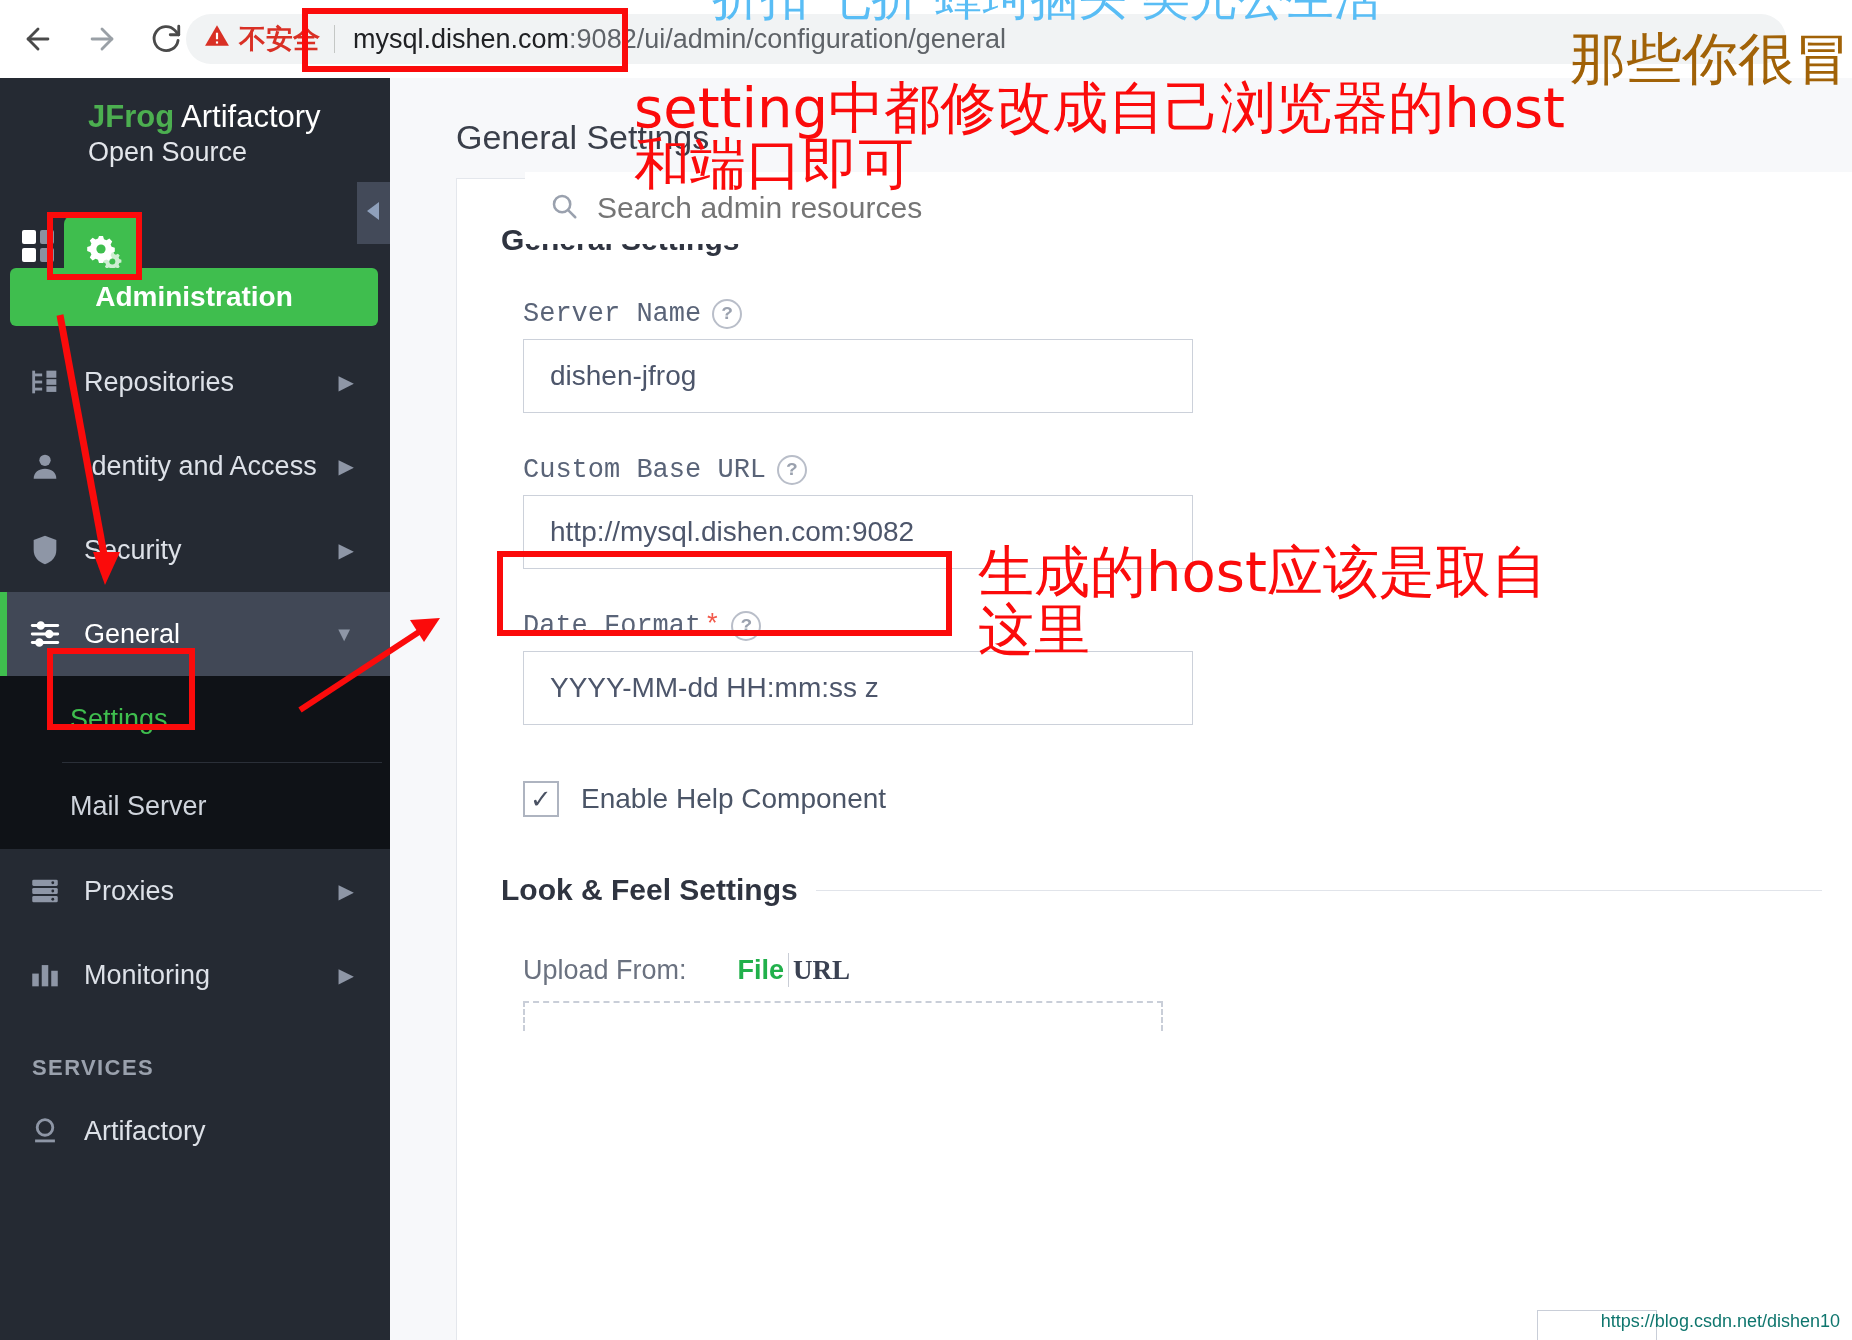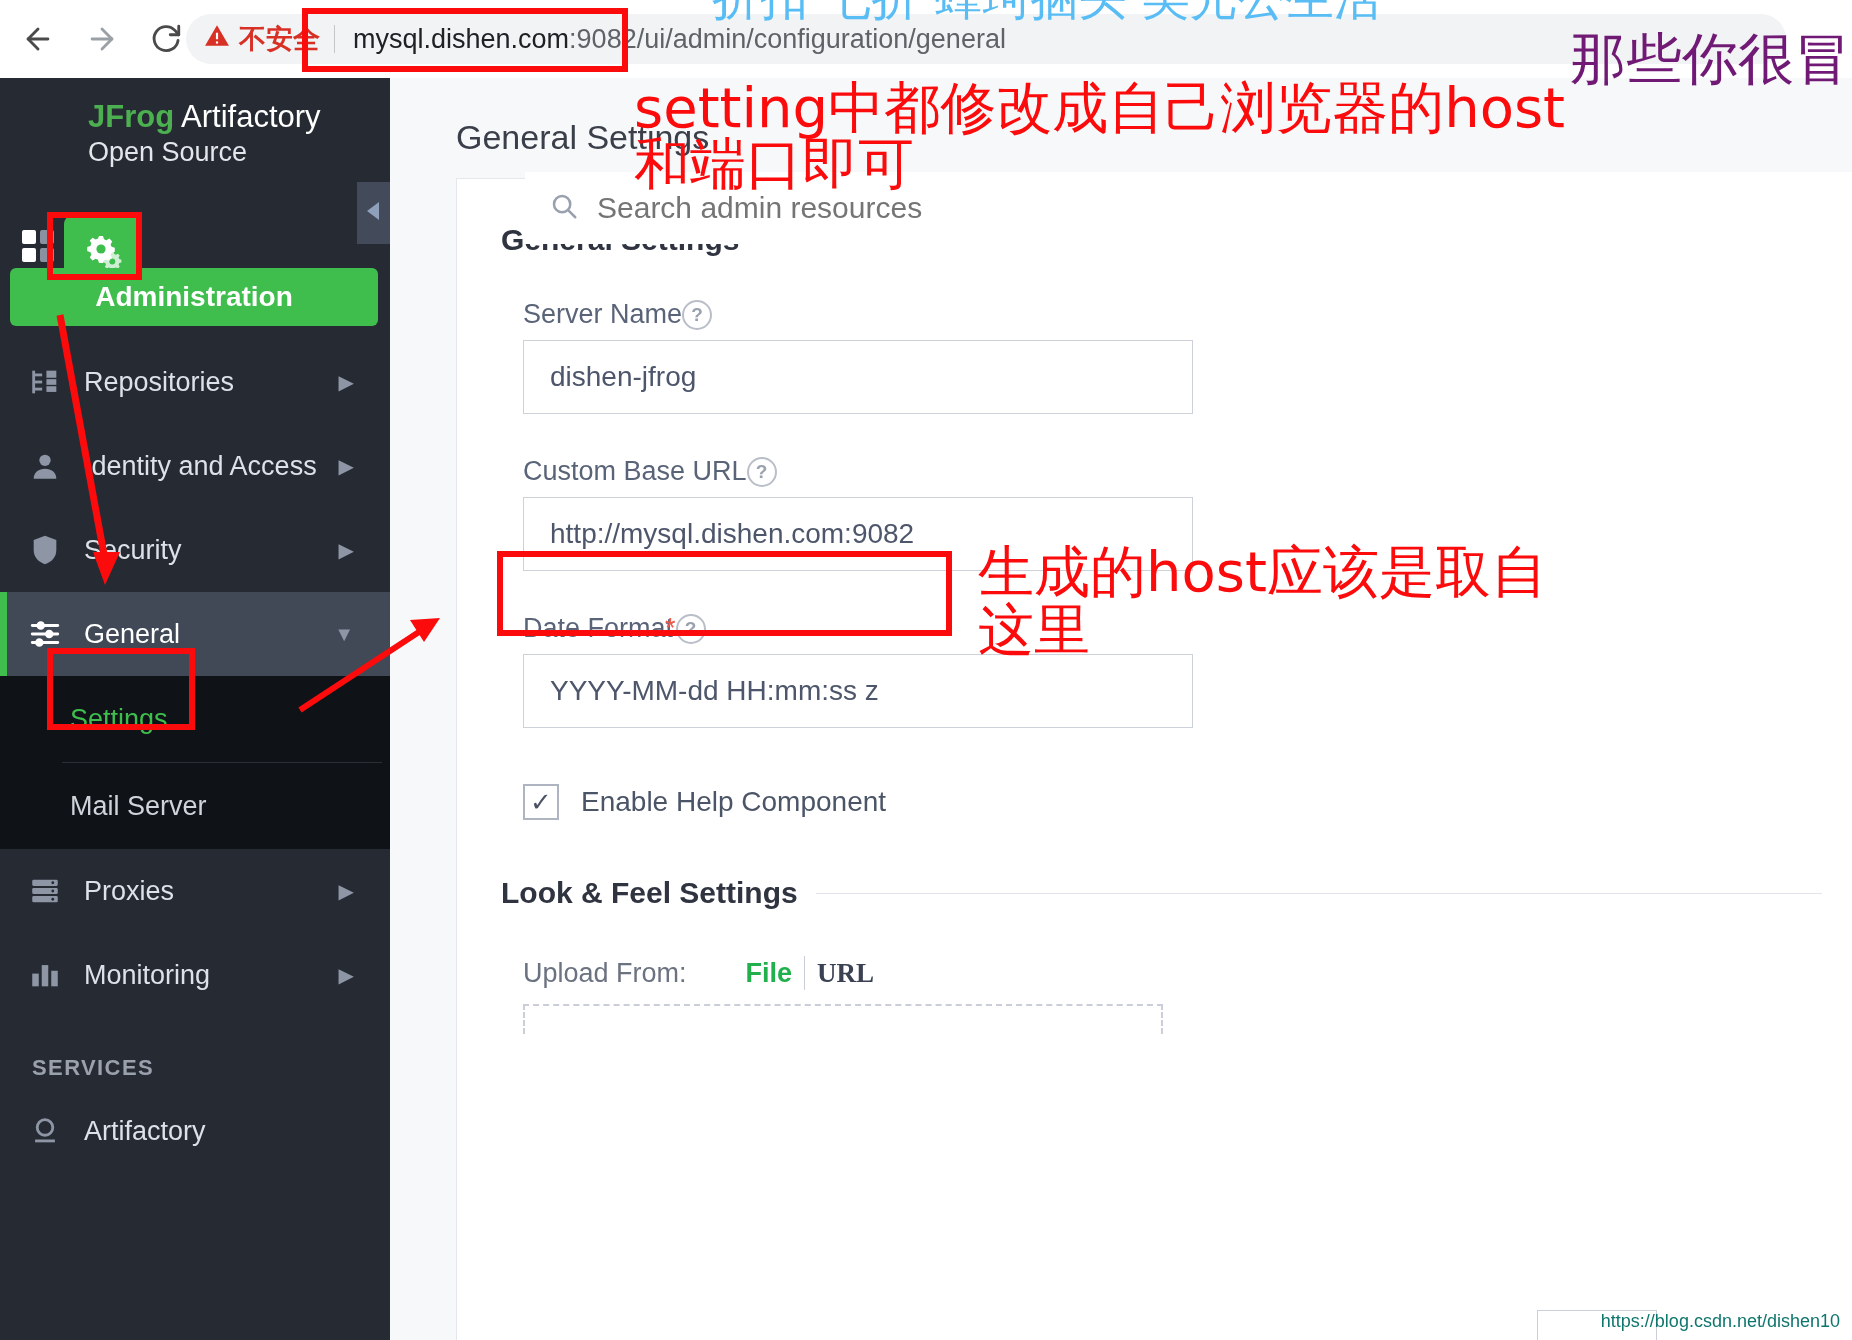--- a/index.html
+++ b/index.html
@@ -109,22 +109,22 @@
     position:absolute; left:66px; top:100px; right:0; bottom:0;
     background:#ffffff; border:1px solid #e4e7ec; border-right:none; border-bottom:none;
     padding:44px 0 0 44px;
   }
   .legend-row { display:flex; align-items:center; gap:18px; padding-right:30px; }
   .legend-row .legend-text { font-size:30px; color:#2f3440; font-weight:700; white-space:nowrap; }
   .legend-row .legend-rule { flex:1; height:1px; background:#e1e4ea; }
 
   .field { margin-top:42px; padding-left:22px; }
   .field-label {
-    display:flex; align-items:flex-end; gap:0;
-    font-size:27px; color:#5a6478; font-weight:400; margin-bottom:10px;
+    display:flex; align-items:flex-end; gap:11px;
+    font-size:27px; color:#5a6478; font-weight:400; margin-bottom:10px;font-family:Liberation Mono, monospace;
   }
   .req { color:#f2594b; font-size:27px; margin-left:-8px; }
   .help {
     width:30px; height:30px; border-radius:50%; border:2px solid #b9bec9;
     color:#9aa1ae; font-size:19px; display:flex; align-items:center; justify-content:center;
     font-weight:700;
   }
   .text-input {
     width:670px; height:74px; border:1px solid #ccd1da; background:#ffffff;
     font-size:28px; color:#4d566b; padding-left:26px;
@@ -133,21 +133,21 @@
   .text-input::placeholder { color:#4d566b; }
 
   .check-row { display:flex; align-items:center; gap:22px; margin-top:56px; padding-left:22px; }
   .checkbox {
     width:36px; height:36px; border:2px solid #aeb4c0; background:#fff;
     display:flex; align-items:center; justify-content:center;
     color:#4a5263; font-size:26px; line-height:1;
   }
   .check-label { font-size:28px; color:#4b5567; }
 
-  .upload-row { display:flex; align-items:center; gap:12px; margin-top:46px; padding-left:22px;text-align:center; }
+  .upload-row { display:flex; align-items:center; gap:4px; margin-top:46px; padding-left:22px;text-align:center; }
   .upload-label { font-size:27px; color:#6b7280; }
   .tab-file { font-size:27px; color:#21b04b; font-weight:700;margin-left:47px; }
   .tab-sep { width:1px; height:34px; background:#c9cdd6; }
   .tab-url { font-size:27px; color:#3a4152; font-weight:700;font-family:Liberation Serif, serif; }
 
   .logo-file-label { margin-top:52px; padding-left:22px; font-size:27px; color:#5a6478; }
   .dropzone {
     margin-top:14px; margin-left:22px; width:640px; height:30px;
     border:2px dashed #c9ced8; border-bottom:none;
   }
@@ -157,21 +157,21 @@
   }
 
   
   .anno { position:absolute; pointer-events:none; }
   .rect { border:6px solid #fb0b0b; }
   .anno-text {
     color:#fb0b0b; font-family:"DejaVu Sans", sans-serif;
     font-weight:400; white-space:nowrap; line-height:1.08;
   }
   .anno-green {
-    color:#701a75; font-family:Liberation Sans, sans-serif; white-space:nowrap;
+    color:#a16207; font-family:Liberation Sans, sans-serif; white-space:nowrap;
   }
   .anno-blue {
     color:#59bdf5; font-family:"DejaVu Sans", sans-serif; white-space:nowrap;
   }
   .watermark {
     position:absolute; right:12px; bottom:8px;
     color:#0f766e; font-size:18px; font-family:"Liberation Sans", sans-serif;
   }
 </style>
 </head>

